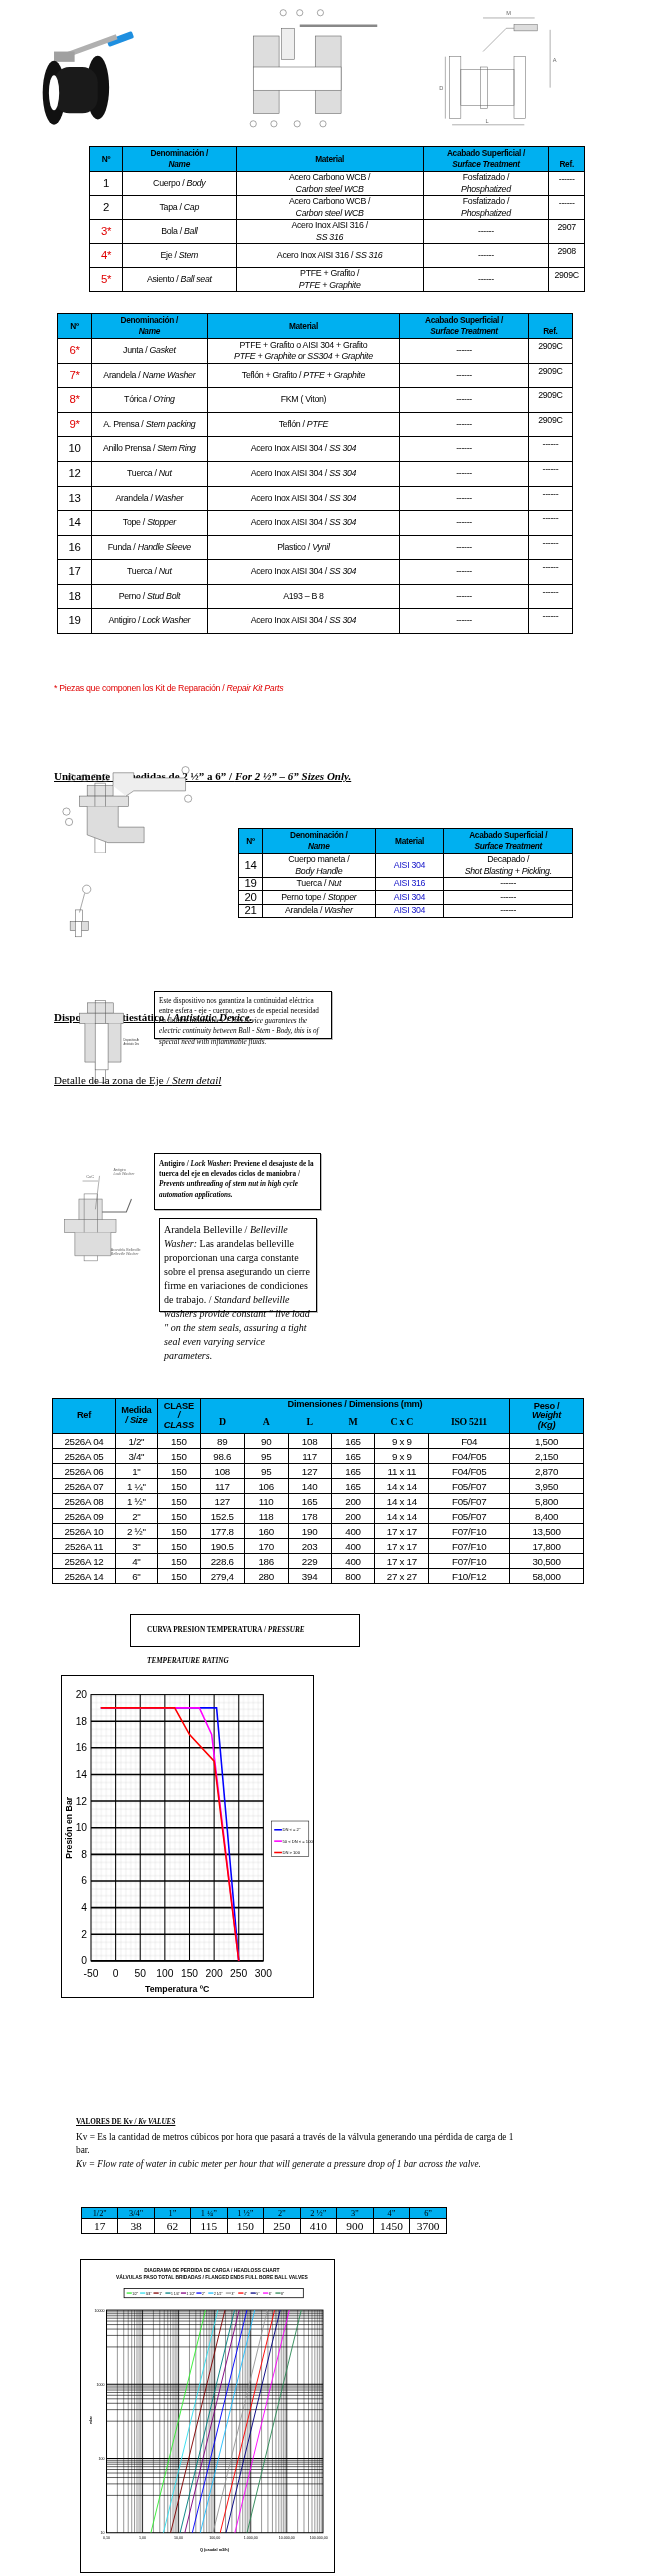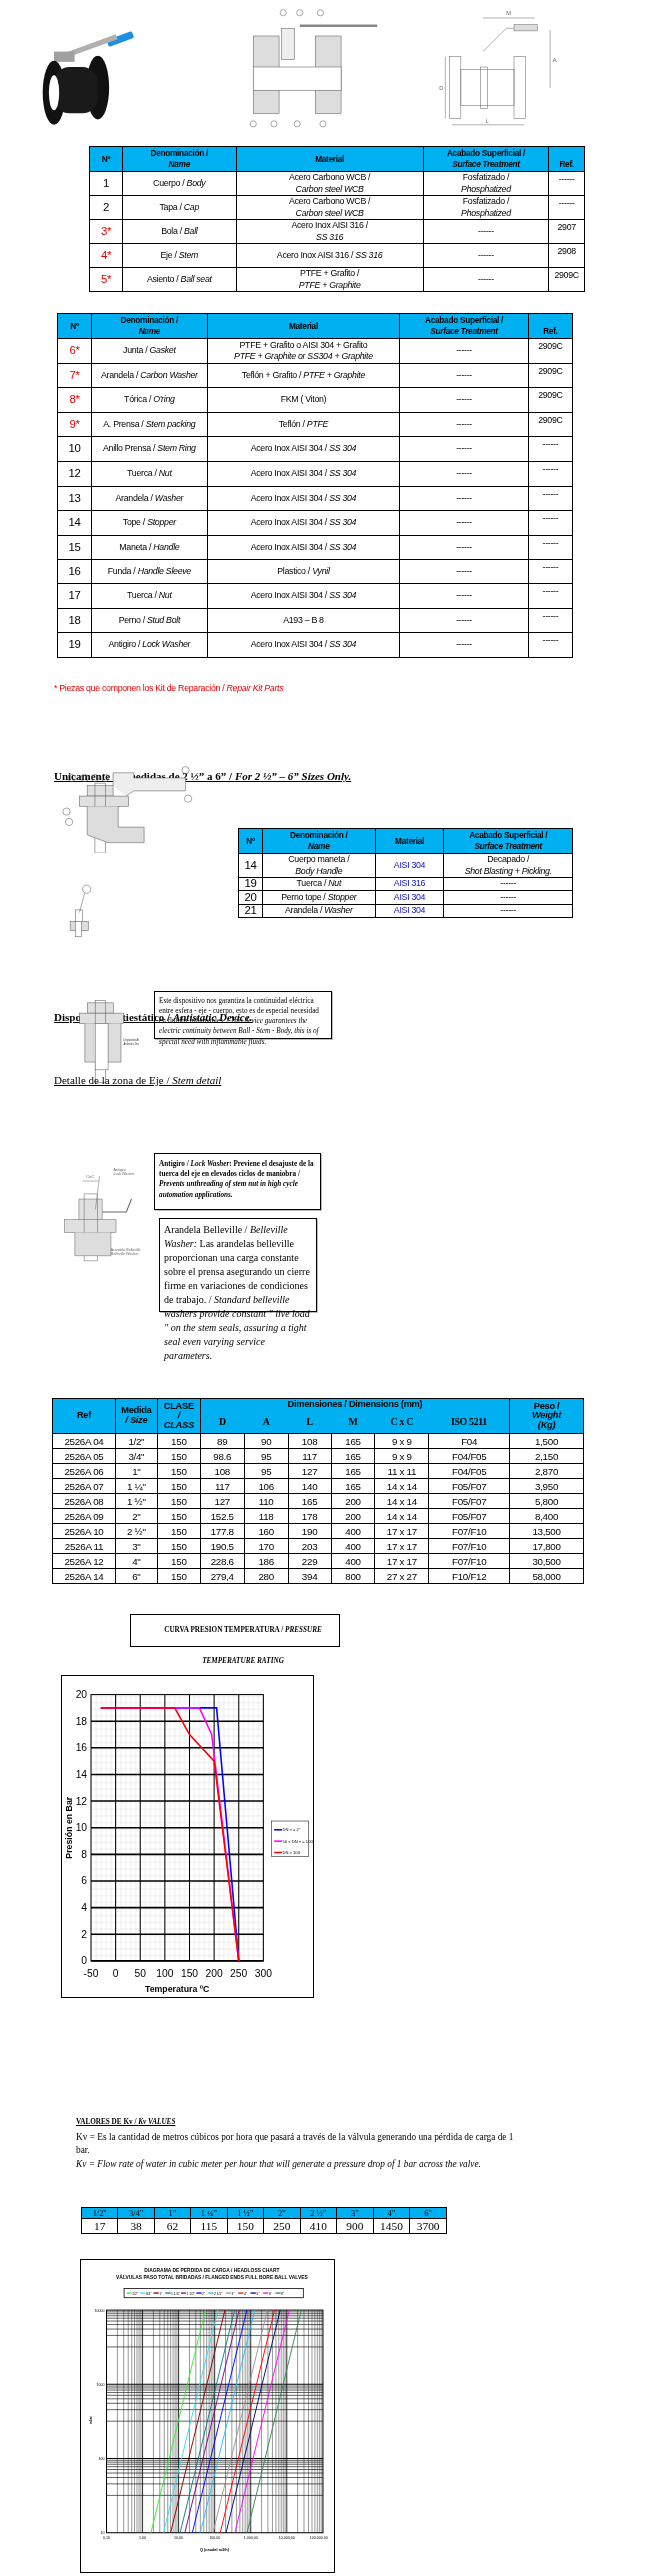--- a/index.html
+++ b/index.html
@@ -151,21 +151,21 @@
   </tr>
   <tr style="height:25px">
         <td class="no red">6*</td>
         <td><span>Junta / </span><i>Gasket</i></td>
         <td><span>PTFE + Grafito o AISI 304 + Grafito</span><br><i>PTFE + Graphite or SS304 + Graphite</i></td>
         <td>------</td>
         <td class="ref">2909C</td>
       </tr>
   <tr style="height:24px">
         <td class="no red">7*</td>
-        <td><span>Arandela / </span><i>Carbon Washer</i></td>
+        <td><span>Arandela / </span><i>Name Washer</i></td>
         <td><span>Teflón + Grafito  / </span><i>PTFE + Graphite</i></td>
         <td>------</td>
         <td class="ref">2909C</td>
       </tr>
   <tr style="height:25px">
         <td class="no red">8*</td>
         <td><span>Tórica / </span><i>O'ring</i></td>
         <td>FKM ( Viton)</td>
         <td>------</td>
         <td class="ref">2909C</td>
@@ -194,27 +194,20 @@
   <tr style="height:24px">
         <td class="no">13</td>
         <td><span>Arandela / </span><i>Washer</i></td>
         <td><span>Acero Inox AISI 304  /  </span><i>SS 304</i></td>
         <td>------</td>
         <td class="ref">------</td>
       </tr>
   <tr style="height:25px">
         <td class="no">14</td>
         <td><span>Tope / </span><i>Stopper</i></td>
-        <td><span>Acero Inox AISI 304  /  </span><i>SS 304</i></td>
-        <td>------</td>
-        <td class="ref">------</td>
-      </tr>
-  <tr style="height:24px">
-        <td class="no">15</td>
-        <td><span>Maneta / </span><i>Handle</i></td>
         <td><span>Acero Inox AISI 304  /  </span><i>SS 304</i></td>
         <td>------</td>
         <td class="ref">------</td>
       </tr>
   <tr style="height:24px">
         <td class="no">16</td>
         <td><span>Funda / </span><i>Handle Sleeve</i></td>
         <td><span>Plastico / </span><i>Vynil</i></td>
         <td>------</td>
         <td class="ref">------</td>
@@ -520,21 +513,21 @@
         <td>280</td>
         <td>394</td>
         <td>800</td>
         <td>27 x 27</td>
         <td>F10/F12</td>
         <td>58,000</td>
       </tr>
 </tbody>
   </table>
 
-<div class="abs serif" style="left:130px;top:1614px;width:210px;height:33px;border:1px solid #000;text-align:center;line-height:30.5px;font-size:7.2px;font-weight:bold;padding-left:16px;">
+<div class="abs serif" style="left:130px;top:1614px;width:230px;height:33px;border:1px solid #000;line-height:30.5px;font-size:7.2px;font-weight:bold;padding-left:16px;">
   <span>CURVA PRESION TEMPERATURA / </span><i>PRESSURE TEMPERATURE RATING</i>
 </div>
 
 <div class="abs" style="left:61px;top:1675px;width:253px;height:323px;border:1px solid #000;">
   <svg width="251" height="321" viewBox="0 0 486 622">
     <defs>
       <pattern id="gminor" x="0" y="0" width="9.5" height="12.9" patternUnits="userSpaceOnUse">
         <rect width="9.5" height="12.9" fill="none" stroke="#bbb" stroke-width="0.5"></rect>
       </pattern>
     </defs>

